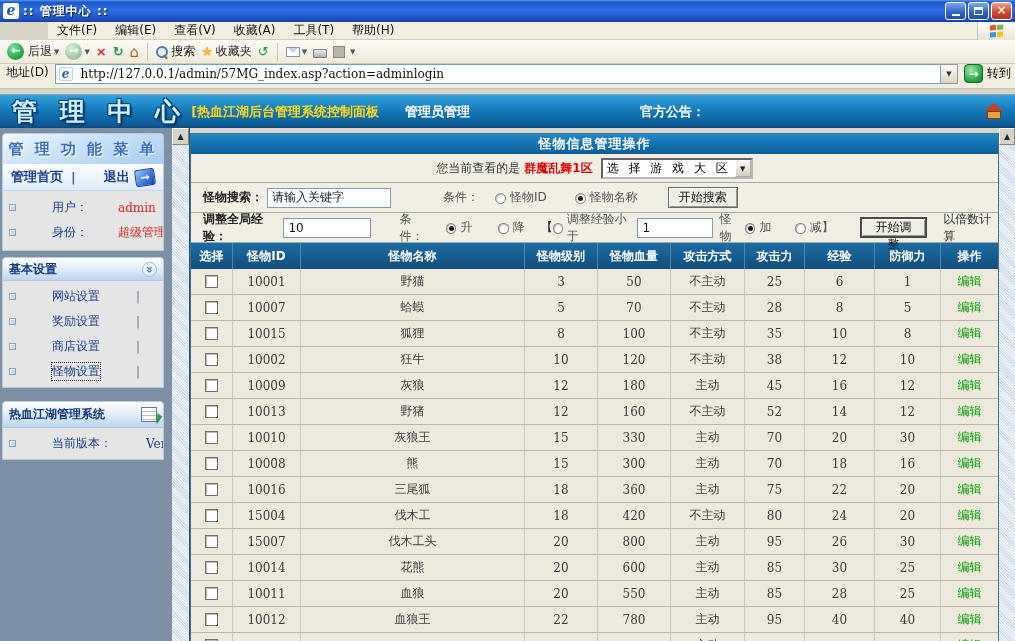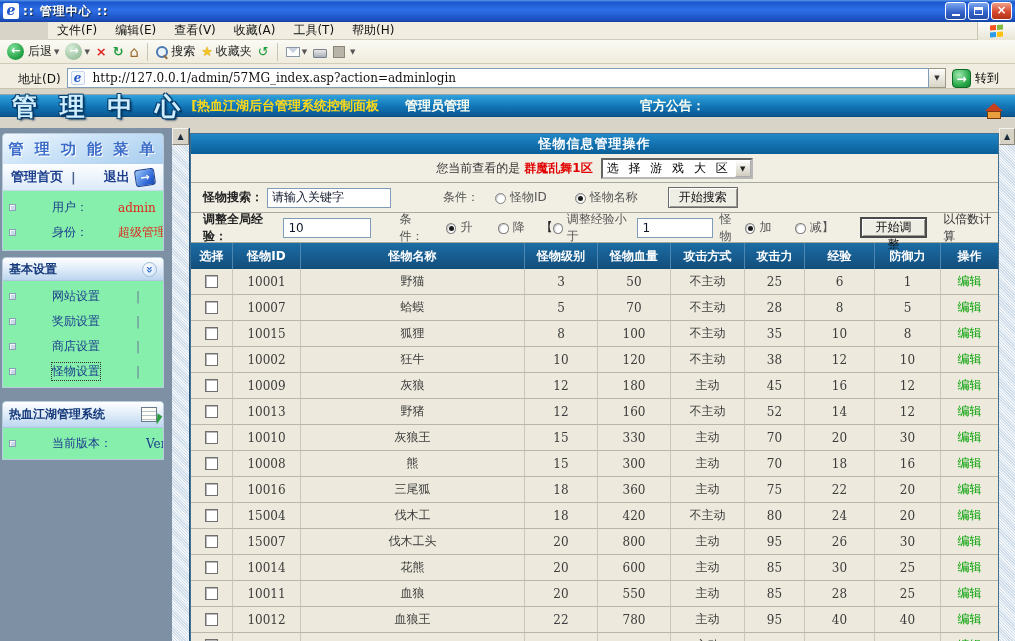--- a/index.html
+++ b/index.html
@@ -41,50 +41,50 @@
   .mag { position:relative; width:12px; height:12px; margin-right:3px; }
   .mag::before { content:""; position:absolute; left:0; top:0; width:8px; height:8px; border:2px solid #4A78B0; border-radius:50%; background:#EAF2FB; }
   .mag::after { content:""; position:absolute; right:0; bottom:0; width:5px; height:2px; background:#8A6A40; transform:rotate(45deg); }
   .star { color:#F5C325; text-shadow:0 0 1px #B8860B; font-size:13px; margin-right:3px; }
   .ic-history { color:#1E9E3E; font-size:13px; }
   .envelope { position:relative; width:14px; height:10px; background:#FDFDFD; border:1px solid #8A97A8; }
   .envelope::after { content:""; position:absolute; left:1px; top:0; border-left:5px solid transparent; border-right:5px solid transparent; border-top:5px solid #C8D2DE; }
   .printer { width:14px; height:9px; background:linear-gradient(180deg,#E8E8E8,#AAB0B8); border:1px solid #7A828C; border-radius:1px; margin-top:3px; }
   .graybox { width:12px; height:12px; background:#B8B4A8; border:1px solid #8A867A; }
 
-  .addressbar { height:25px; background:#F1EEE1; border-bottom:1px solid #C8C4B2; display:flex; align-items:flex-end; padding:0 16px; }
+  .addressbar { height:25px; background:#F1EEE1; border-bottom:1px solid #C8C4B2; display:flex; align-items:flex-start; padding:0 4px; }
   .addr-label { margin:0 6px 0 2px; color:#111; }
   .addr-input { flex:1; height:20px; background:#fff; border:1px solid #7F9DB9; display:flex; align-items:center; padding:0 3px; }
   .addr-input .ie-ico { width:14px; height:14px; line-height:13px; font-size:12px; border:1px solid #C8D4E8; background:#F4F8FF; }
   .url { font-family:"DejaVu Serif",serif; font-size:12px; color:#111; }
   .addr-drop { width:17px; height:20px; background:linear-gradient(180deg,#FDFDFB,#D8D4C6); border:1px solid #9A9688; border-left:none;
     text-align:center; line-height:19px; font-size:7px; color:#333; }
   .go { display:flex; align-items:center; margin-left:6px; }
   .go-ico { width:19px; height:19px; border-radius:4px; background:radial-gradient(circle at 35% 30%,#9FE8B0,#28A848 65%,#128030);
     color:#fff; font-weight:bold; text-align:center; line-height:18px; margin-right:4px; border:1px solid #0E6A28; }
   .strip { height:6px; background:#D8D4C8; border-bottom:1px solid #9AA4AC; }
 
   
-  .banner { height:22px; background:linear-gradient(180deg,#2FA2DC 0%,#1173B4 55%,#0C5A94 92%,#094A7C 100%);
+  .banner { height:33px; background:linear-gradient(180deg,#2FA2DC 0%,#1173B4 55%,#0C5A94 92%,#094A7C 100%);
     display:flex; align-items:center; position:relative; }
   .logo { color:#CFEFFF; font-size:25px; font-weight:bold; letter-spacing:7px; margin-left:12px; white-space:nowrap;
     text-shadow:1px 1px 0 #073E6E,-1px -1px 0 #073E6E,1px -1px 0 #073E6E,-1px 1px 0 #073E6E,2px 2px 2px #052C50; }
   .sys-title { color:#FFD916; font-weight:bold; font-size:13px; margin-left:4px; white-space:nowrap; }
   .nav-item { color:#FFFFF2; font-weight:bold; font-size:13px; margin-left:26px; white-space:nowrap; }
   .announce { color:#FFFFF2; font-weight:bold; font-size:13px; margin-left:170px; white-space:nowrap; }
   .house { position:absolute; right:12px; top:8px; width:18px; height:16px; }
   .house .roof { position:absolute; left:0; top:0; width:0; height:0; border-left:9px solid transparent; border-right:9px solid transparent; border-bottom:8px solid #C8401E; }
   .house .bodyy { position:absolute; left:2px; top:8px; width:14px; height:8px; background:#E8A03C; border:1px solid #7A3A10; }
 
   
   .main { position:absolute; left:0; top:128px; width:1015px; bottom:0; display:flex; }
   .sidebar-frame { width:189px; position:relative; background:#7E90A4; overflow:hidden; }
   .sidebar-inner { position:absolute; left:2px; top:5px; width:162px; }
 
-  .panel { width:162px; margin-bottom:6px; background:#86efac; border:1px solid #B9CBDD; border-radius:4px 4px 0 0; overflow:hidden; }
+  .panel { width:162px; margin-bottom:6px; background:#e5e5e5; border:1px solid #B9CBDD; border-radius:4px 4px 0 0; overflow:hidden; }
   .panel-header { height:23px; background:linear-gradient(180deg,#FFFFFF,#D9E8F7 60%,#BCD6EF); display:flex; align-items:center;
     padding:0 6px; color:#14387A; font-weight:bold; border-bottom:1px solid #AFC6DC; }
   .panel-header .ttl { flex:1; }
   .chev { width:15px; height:15px; border-radius:50%; background:radial-gradient(circle at 35% 30%,#FFFFFF,#CFE2F6); border:1px solid #9FBCD8;
     color:#2E6FD0; font-weight:bold; text-align:center; line-height:13px; }
   .chev i { display:inline-block; transform:rotate(-90deg); font-style:normal; font-size:12px; }
   .menu-main-header { height:30px; background:linear-gradient(160deg,#F2F9FF 0%,#CDE4F8 40%,#A8CDEF 100%);
     display:flex; align-items:center; justify-content:center; }
   .menu-main-title { color:#3A6BC8; font-weight:bold; font-size:15px; letter-spacing:3px; white-space:nowrap;
     text-shadow:1px 1px 0 #FFFFFF; }

